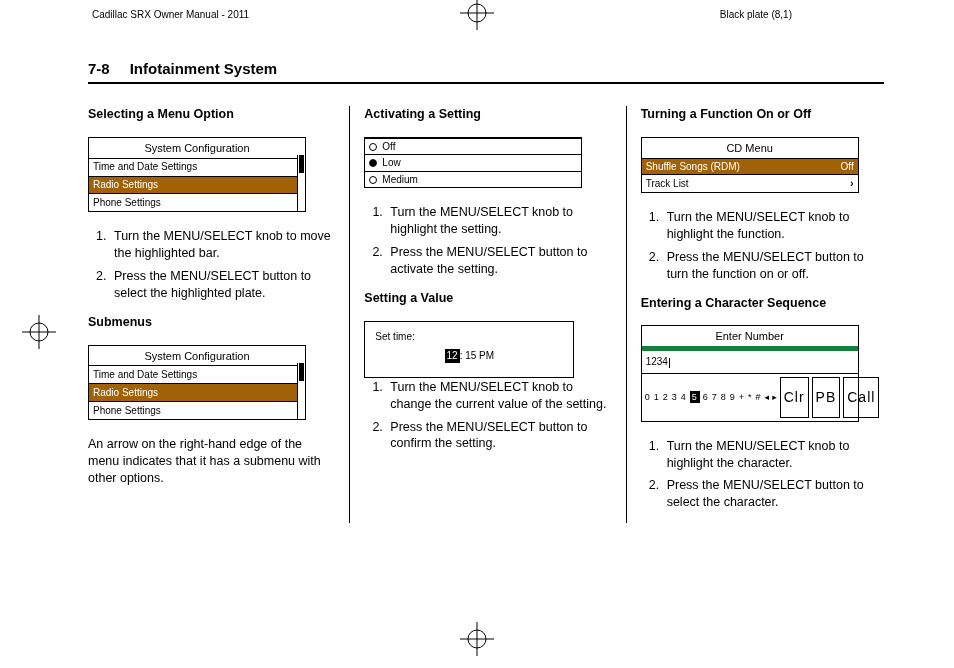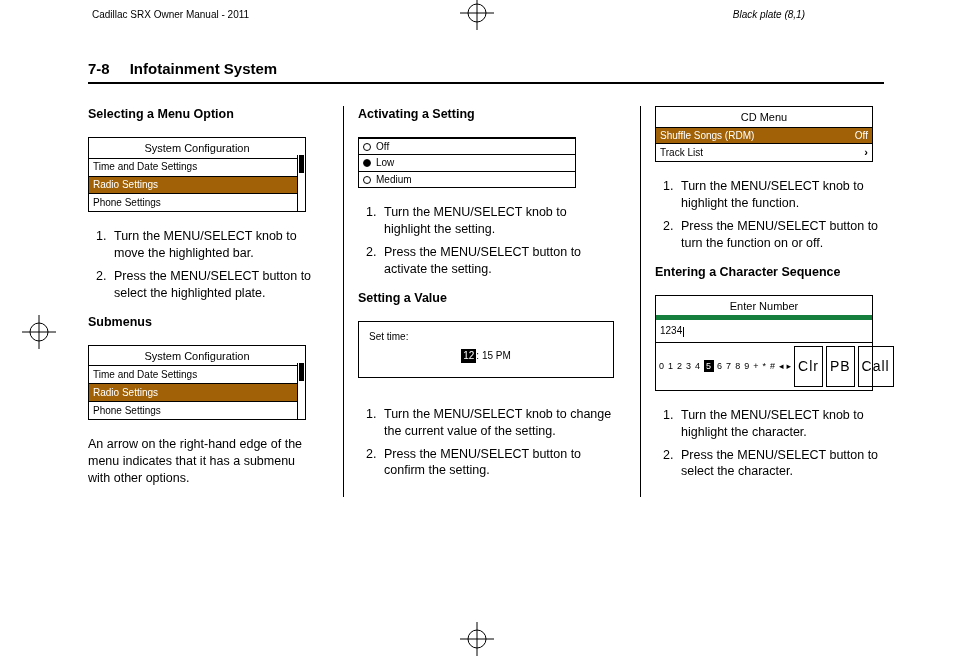--- a/index.html
+++ b/index.html
@@ -12,21 +12,21 @@
     color: #000;
   }
   .top-header {
     position: absolute;
     top: 14px; left: 0; right: 0;
     font-size: 10px;
     display: flex;
     align-items: center;
   }
   .top-left { position: absolute; left: 92px; }
-  .top-right { position: absolute; right: 149px; font-style: italic; }
+  .top-right { position: absolute; right: 162px; }
   .crop-center {
     position: absolute;
     left: 50%; transform: translateX(-50%);
   }
   .crop-left { position:absolute; left:22px; top:50%; transform:translateY(-50%);}
   .crop-bottom { position:absolute; left:50%; bottom:8px; transform:translateX(-50%);}
   .page {
     position: absolute;
     top: 60px; left: 88px; right: 70px; bottom: 50px;
   }
@@ -35,21 +35,21 @@
     padding-bottom: 4px;
     margin-bottom: 22px;
   }
   .page-num-title {
     font-weight: bold;
     font-size: 15px;
   }
   .page-num-title .sep { display:inline-block; width:20px;}
   .columns {
     display: flex;
-    gap: 12px;
+    gap: 4px;
   }
   .col {
     flex: 1;
     padding: 0 14px;
     font-size: 12.5px;
     line-height: 1.35;
   }
   .col + .col { border-left: 1px solid #000; }
   .col:first-child { padding-left: 0;}
   .col:last-child { padding-right: 0;}
@@ -89,21 +89,21 @@
   .radio-circle{
     width:8px;height:8px;border:1px solid #000;border-radius:50%;
     display:inline-block;margin-right:5px;vertical-align:middle;
   }
   .radio-circle.filled{
     background: radial-gradient(circle,#000 0 3px,#fff 3px);
     position:relative;
   }
   .radio-circle.filled::after{content:"";position:absolute;left:1px;top:1px;width:4px;height:4px;border-radius:50%;background:#000;}
   .settime-box{
-    border:1px solid #000; width:256px; padding:8px 10px 14px; margin-bottom:28px;
+    border:1px solid #000; width:210px; padding:8px 10px 14px; margin-bottom:1px;
     font-size:10px;
   }
   .settime-val{ text-align:center; margin-top:6px; font-size:10px;}
   .hour-box{display:inline-block;background:#000;color:#fff;padding:0 2px;}
   .enter-num .input-row{border-top:5px solid #15803d;padding:4px 4px;font-size:10px;}
   .enter-num .cursor{display:inline-block;width:1px;height:10px;background:#000;vertical-align:middle;margin-left:1px;}
   .keypad{border-top:1px solid #000;padding:3px 3px;font-size:9px;letter-spacing:1px; display:flex; align-items:center; gap:3px; flex-wrap:nowrap;}
   .keypad .k{display:inline-block;}
   .keypad .k.hl{background:#000;color:#fff;padding:0 2px;}
   .keypad .btn{border:1px solid #000;padding:10px 3px;font-size:14px;}
@@ -231,20 +231,21 @@
         </div>
       </div>
 
       <ol class="steps">
         <li>Turn the MENU/SELECT knob to change the current value of the setting.</li>
         <li>Press the MENU/SELECT button to confirm the setting.</li>
       </ol>
     </div>
 
     <div class="col">
+      <div class="sect-head">Turning a Function On or Off</div>
 
       <div class="screen">
         <div class="screen-title">CD Menu</div>
         <div class="screen-row hl">
           <span>Shuffle Songs (RDM)</span>
             <span class="val-off">Off</span>
         </div>
         <div class="screen-row">
           <span>Track List</span>
             <span class="chev">›</span>

